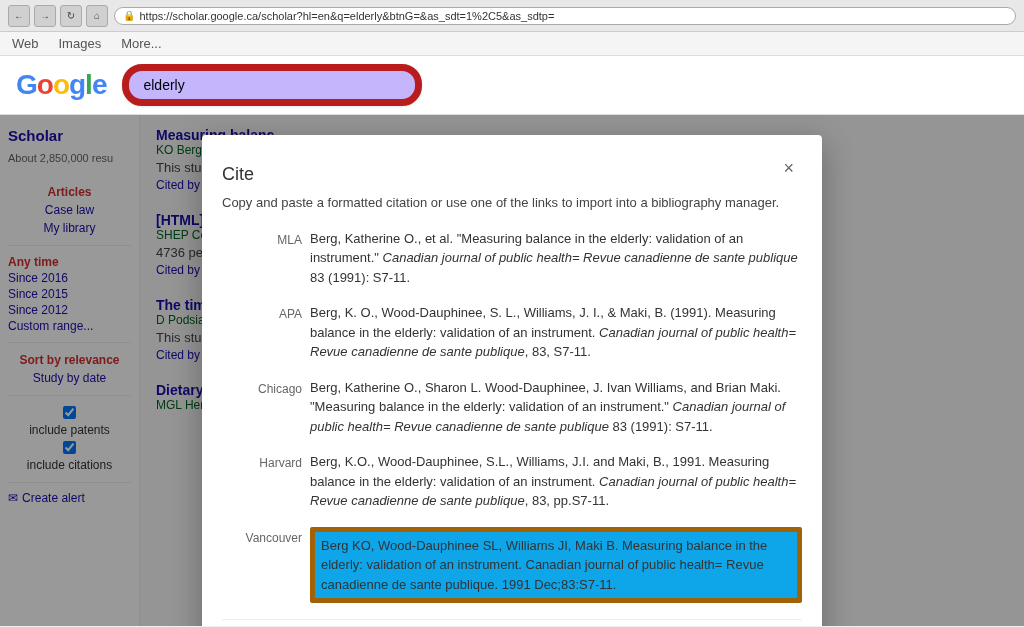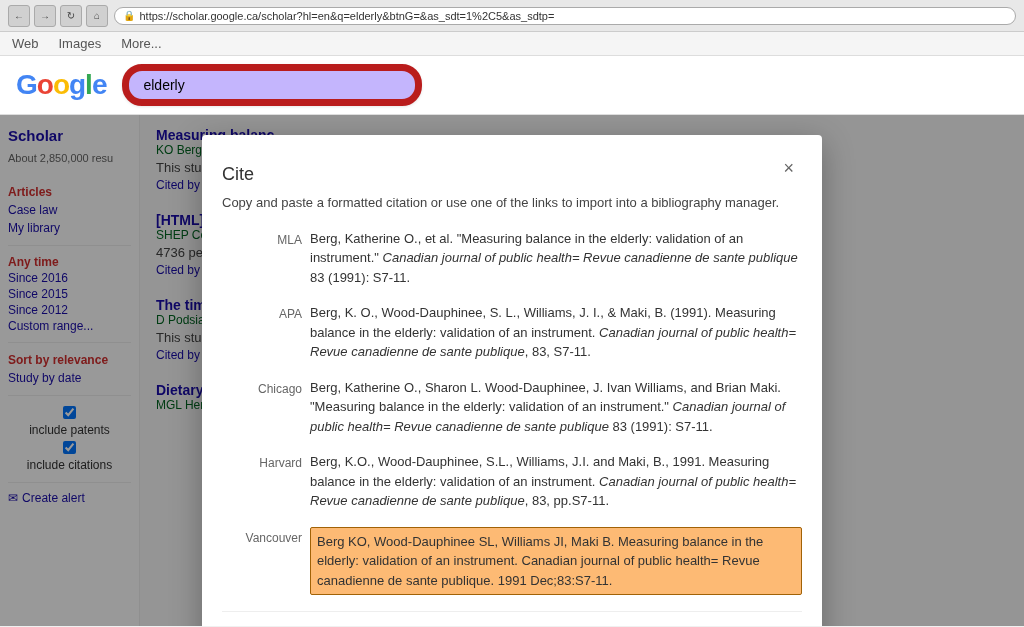--- a/index.html
+++ b/index.html
@@ -102,20 +102,21 @@
       font-weight: bold;
       margin-bottom: 8px;
       cursor: pointer;
     }
     .sidebar-result-count { color: #666; font-size: 11px; margin-bottom: 19px; }
     .sidebar-item {
       color: #1a0dab;
       cursor: pointer;
       padding: 2px 0;
       font-size: 12px;
+      text-align: center;
     }
     .sidebar-item.active { color: #d32f2f; font-weight: bold; }
     .sidebar-divider { border: none; border-top: 1px solid #eee; margin: 8px 0; }
     .sidebar-time-item { color: #1a0dab; cursor: pointer; font-size: 12px; padding: 1px 0; }
     .sidebar-time-item.active { color: #d32f2f; font-weight: bold; }
     .checkbox-item { display: flex; align-items: center; gap: 4px; font-size: 12px; color: #333; cursor: pointer; padding: 2px 0; flex-direction: column; }
     .create-alert { color: #1a0dab; font-size: 12px; cursor: pointer; display: flex; align-items: center; gap: 4px; }
 
     
     .results-area {
@@ -177,22 +178,22 @@
     .citation-style {
       text-align: right;
       color: #666;
       font-size: 12px;
       padding-top: 2px;
     }
     .citation-text { color: #333; }
     .citation-text em { font-style: italic; }
 
     .citation-highlighted {
-      background: #fdba74;
-      border: 1px solid #a16207;
+      background: #0ea5e9;
+      border: 5px solid #a16207;
       border-radius: 2px;
       padding: 4px 6px;
       color: #333;
       display: inline-block;
       width: 100%;
     }
 
     .modal-links {
       display: flex;
       justify-content: center;

